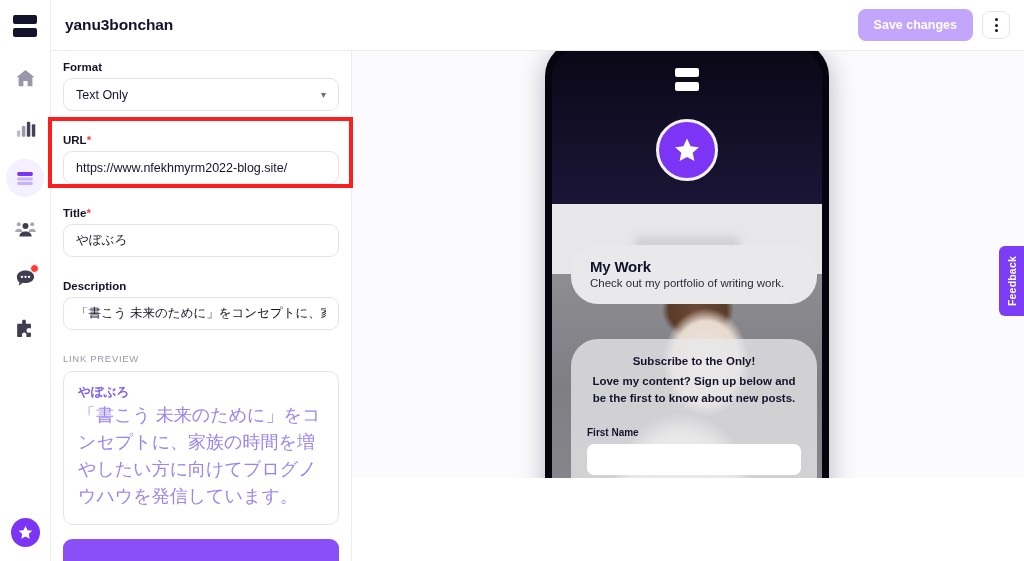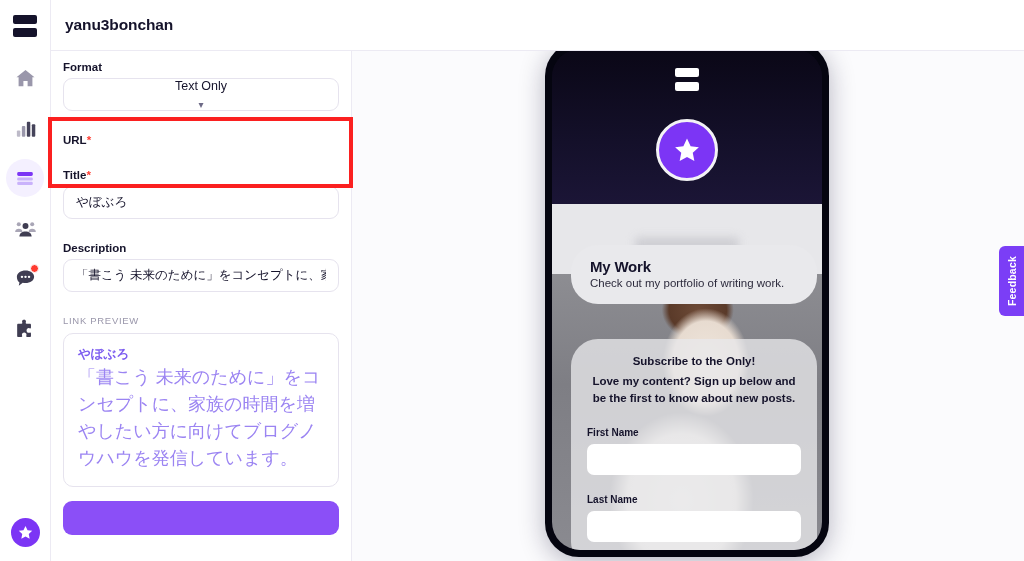--- a/index.html
+++ b/index.html
@@ -98,21 +98,21 @@
   }
   .req { color:#ff3b30; }
   .input, .selectbox {
     width: 100%; height: 33px;
     border: 1px solid #e6e3ee; border-radius: 9px;
     background:#fff; font-size: 12.5px; color: #15132b;
     padding: 0 12px; display:flex; align-items:center;
     white-space: nowrap; overflow:hidden;
     font-family: "Liberation Sans", "DejaVu Sans", sans-serif;
   }
-  .selectbox { justify-content: space-between; cursor: pointer; flex-direction: column; }
+  .selectbox { justify-content: space-between; cursor: pointer; }
   .selectbox .chev { color:#6d6a86; font-size: 10px; }
 
   .preview-label {
     font-size: 9.5px; letter-spacing: 0.7px; color: #9a97ab;
     font-weight: normal; margin: 14px 0 7px 0;
   }
   .preview-card {
     border: 1px solid #e6e3ee; border-radius: 10px;
     padding: 12px 14px 14px 14px; background:#fff;
   }
@@ -127,21 +127,21 @@
 
   
   .annot {
     position:absolute; left: 48px; top: 117px;
     width: 305px; height: 71px;
     border: 4px solid #fb2020; pointer-events:none; z-index: 40;
   }
 
   
   .stage {
-    position:absolute; left: 352px; top: 51px; width: 672px; height: 510px;
+    position:absolute; left: 352px; top: 51px; width: 672px; height: 427px;
     background: #fbfbfd; overflow: hidden;
   }
   .phone {
     position:absolute; left: 193px; top: -9px;
     width: 284px; height: 515px;
     background: #050510;
     border-radius: 34px;
     padding: 7px;
     box-shadow: 0 5px 26px rgba(20,16,50,0.30);
   }
@@ -284,39 +284,48 @@
 
     <div class="rail-avatar">
       <svg width="17" height="17" viewBox="0 0 24 24">
         <path d="M12 2.8l2.9 6.1 6.6.8-4.9 4.5 1.3 6.6L12 17.6 6.1 20.8l1.3-6.6L2.5 9.7l6.6-.8z" fill="#ffffff"></path>
       </svg>
     </div>
   </div>
 
   <div class="topbar">
     <div class="topbar-title">yanu3bonchan</div>
+    <div class="topbar-right">
+      <button class="btn-save">Save changes</button>
+      <div class="btn-kebab">
+        <i></i>
+          <i></i>
+          <i></i>
+      </div>
+    </div>
   </div>
 
   <div class="panel">
 
 
     <div class="form">
 
       <div class="field">
         <label class="field-label">Format</label>
         <div class="selectbox">
           <span>Text Only</span>
           <span class="chev">▾</span>
         </div>
       </div>
 
       <div class="field">
         <label class="field-label">
           <span>URL</span><span class="req">*</span>
         </label>
+        <input class="input" type="text" value="https://www.nfekhmyrm2022-blog.site/" style="">
       </div>
 
       <div class="field">
         <label class="field-label">
           <span>Title</span><span class="req">*</span>
         </label>
         <input class="input" type="text" value="やぼぶろ" style="">
       </div>
 
       <div class="field">

